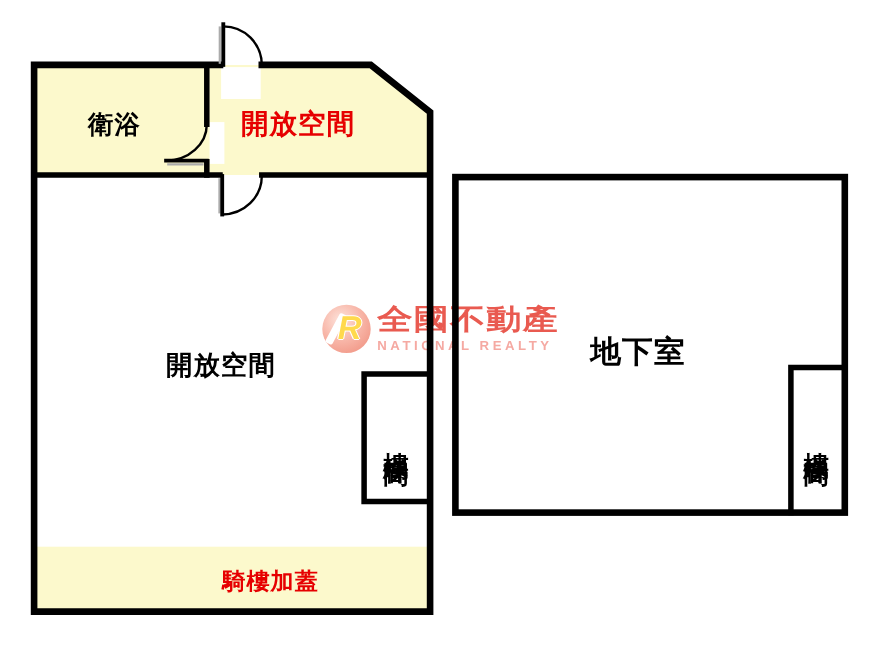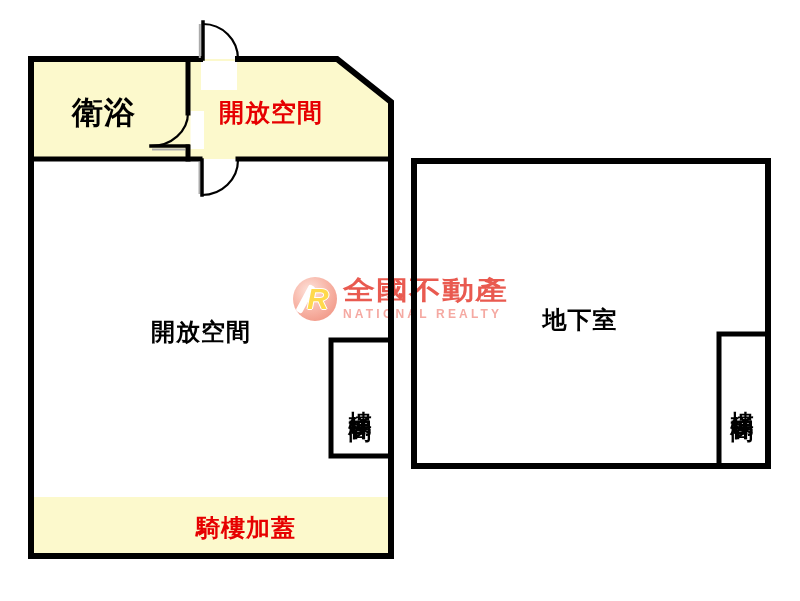--- a/index.html
+++ b/index.html
@@ -91,27 +91,27 @@
         <path d="M151 146 A37 33 0 0 0 188 113" stroke-width="2.2"></path>
       </g>
 
       <g>
         <line x1="202" y1="160" x2="202" y2="195" stroke-width="3.5"></line>
         <path d="M202 195 A36 35 0 0 0 238 160" stroke-width="2.2"></path>
       </g>
     </g>
   </svg>
 
-  <div class="label" style="left:104px;top:113px;font-size:31px;">衛浴</div>
+  <div class="label" style="left:104px;top:113px;font-size:23px;">衛浴</div>
 
   <div class="label red" style="left:271px;top:112px;font-size:25px;">開放空間</div>
 
   <div class="label" style="left:201px;top:332px;font-size:24px;">開放空間</div>
 
   <div class="label vert" style="left:361px;top:400px;font-size:23px;">樓梯間</div>
 
-  <div class="label red" style="left:246px;top:528px;font-size:24px;">騎樓加蓋</div>
+  <div class="label red" style="left:246px;top:528px;font-size:21px;">騎樓加蓋</div>
 
-  <div class="label" style="left:580px;top:320px;font-size:24px;">地下室</div>
+  <div class="label" style="left:580px;top:320px;font-size:28px;">地下室</div>
 
   <div class="label vert" style="left:743px;top:400px;font-size:23px;">樓梯間</div>
 
 </div>
 
 </body></html>

